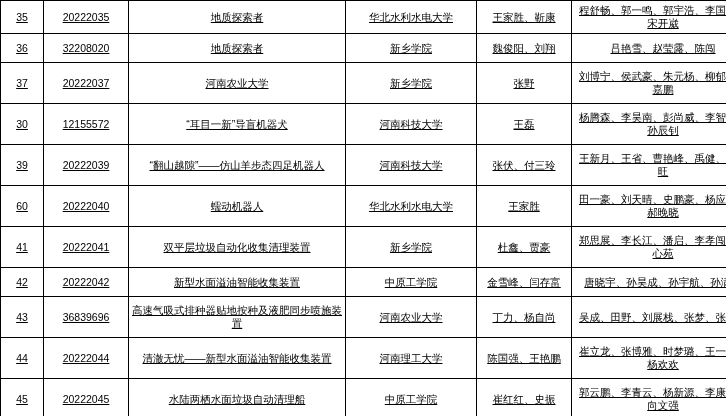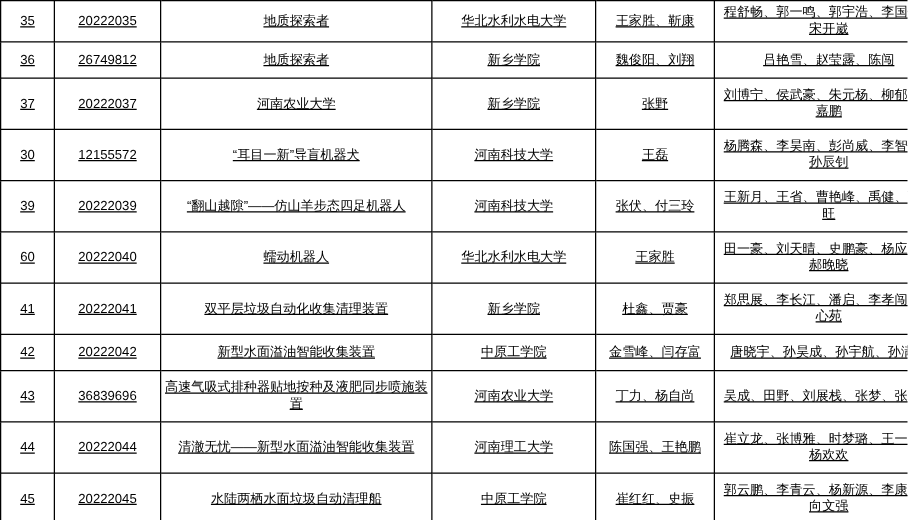--- a/index.html
+++ b/index.html
@@ -59,21 +59,21 @@
         <td class="c-no">35</td>
         <td class="c-code">20222035</td>
         <td class="c-title">地质探索者</td>
         <td class="c-school">华北水利水电大学</td>
         <td class="c-teacher">王家胜、靳康</td>
         <td class="c-members">程舒畅、郭一鸣、郭宇浩、李国锋、宋开崴</td>
       </tr>
 
       <tr class="row-h1">
         <td class="c-no">36</td>
-        <td class="c-code">26749812</td>
+        <td class="c-code">32208020</td>
         <td class="c-title">地质探索者</td>
         <td class="c-school">新乡学院</td>
         <td class="c-teacher">魏俊阳、刘翔</td>
         <td class="c-members">吕艳雪、赵莹露、陈闯</td>
       </tr>
 
       <tr class="row-h2">
         <td class="c-no">37</td>
         <td class="c-code">20222037</td>
         <td class="c-title">河南农业大学</td>

